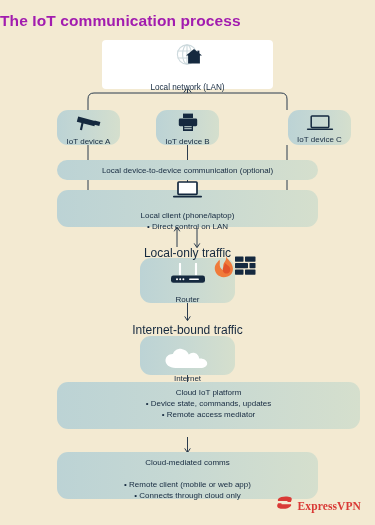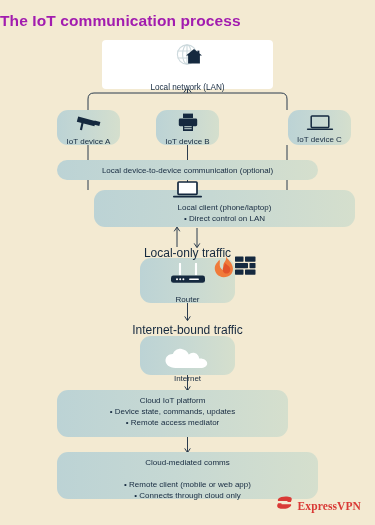--- a/index.html
+++ b/index.html
@@ -184,21 +184,21 @@
         <path d="M1.6,14.2 H26.4" stroke="#15293f" stroke-width="1.5" stroke-linecap="round"></path>
       </svg>
     </span>
     <div class="box-label" style="margin-top:0px;">IoT device C</div>
   </div>
 
   <div class="box" style="left:57px; top:160px; width:261px; height:20px; display:flex; align-items:center; justify-content:center;">
     <span class="bar-label">Local device-to-device communication (optional)</span>
   </div>
 
-  <div class="box" style="left:57px; top:190px; width:261px; height:37px; padding-top:8px;margin-left:37px;">
+  <div class="box" style="left:57px; top:190px; width:261px; height:37px; padding-top:16px;">
     <div class="bullets" style="padding-top:4px;">
       <span>Local client (phone/laptop)</span><br>
       <span>• Direct control on LAN</span>
     </div>
   </div>
 
   <span style="position:absolute; left:172px; top:181px; z-index:4;" class="icon">
     <svg width="31" height="18" viewBox="0 0 31 18" xmlns="http://www.w3.org/2000/svg">
       <rect x="6" y="1" width="19" height="12.4" rx="0.8" fill="#ffffff" stroke="#15293f" stroke-width="1.7"></rect>
       <path d="M1.8,15.6 H29.2" stroke="#15293f" stroke-width="1.7" stroke-linecap="round"></path>
@@ -246,21 +246,21 @@
 
   <div class="box" style="left:140px; top:336px; width:95px; height:39px; padding-top:12px;">
     <span class="icon">
       <svg width="48" height="21" viewBox="0 0 48 21" xmlns="http://www.w3.org/2000/svg">
         <path d="M11.5,20 C5.2,20 1.5,16.6 1.5,12.6 C1.5,8.8 4.8,5.9 8.9,6.1 C10.1,2.6 13.6,0.4 17.6,0.9 C21.0,1.3 23.7,3.6 24.8,6.6 C26.2,4.9 28.6,4.2 30.8,4.9 C33.4,5.7 35.0,8.0 35.2,10.5 C40.0,10.2 43.2,12.6 43.2,15.5 C43.2,18.2 40.4,20 36.5,20 Z" fill="#ffffff"></path>
       </svg>
     </span>
     <div class="box-label" style="margin-top:1px;">Internet</div>
   </div>
 
-  <div class="box" style="left:57px; top:390px; width:231px; height:47px; padding-top:5px;">
+  <div class="box" style="left:57px; top:382px; width:303px; height:47px; padding-top:5px;">
     <div class="bullets">
       <span>Cloud IoT platform</span><br>
       <span>• Device state, commands, updates</span><br>
       <span>• Remote access mediator</span>
     </div>
   </div>
 
   <div class="box" style="left:57px; top:452px; width:261px; height:47px; padding-top:5px;">
     <div class="bullets">
       <span>Cloud-mediated comms</span><br>

